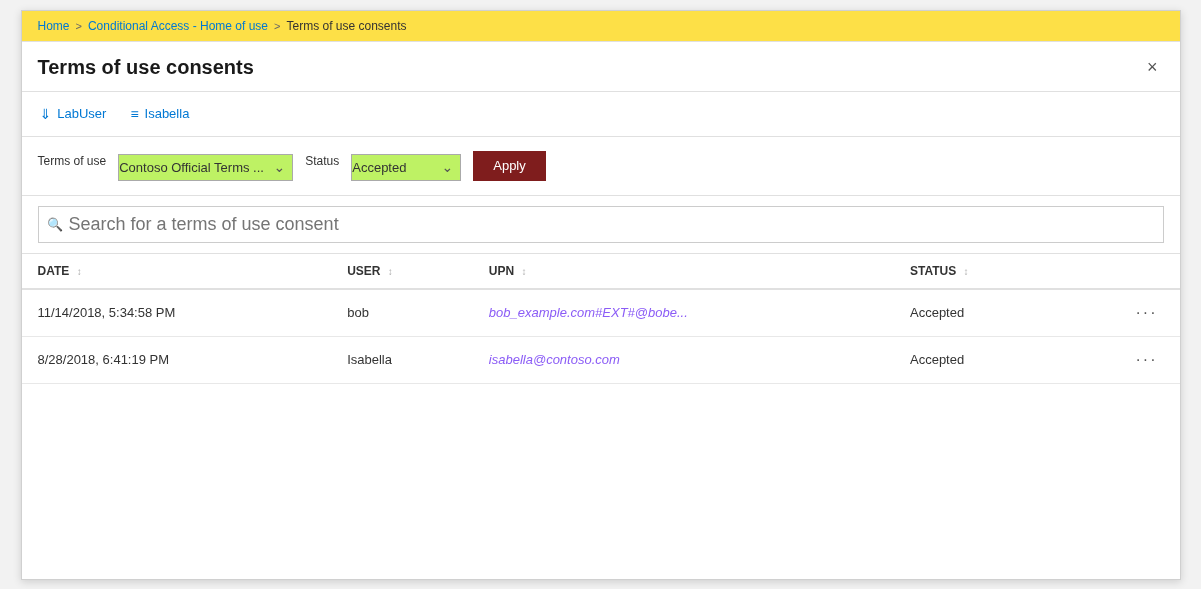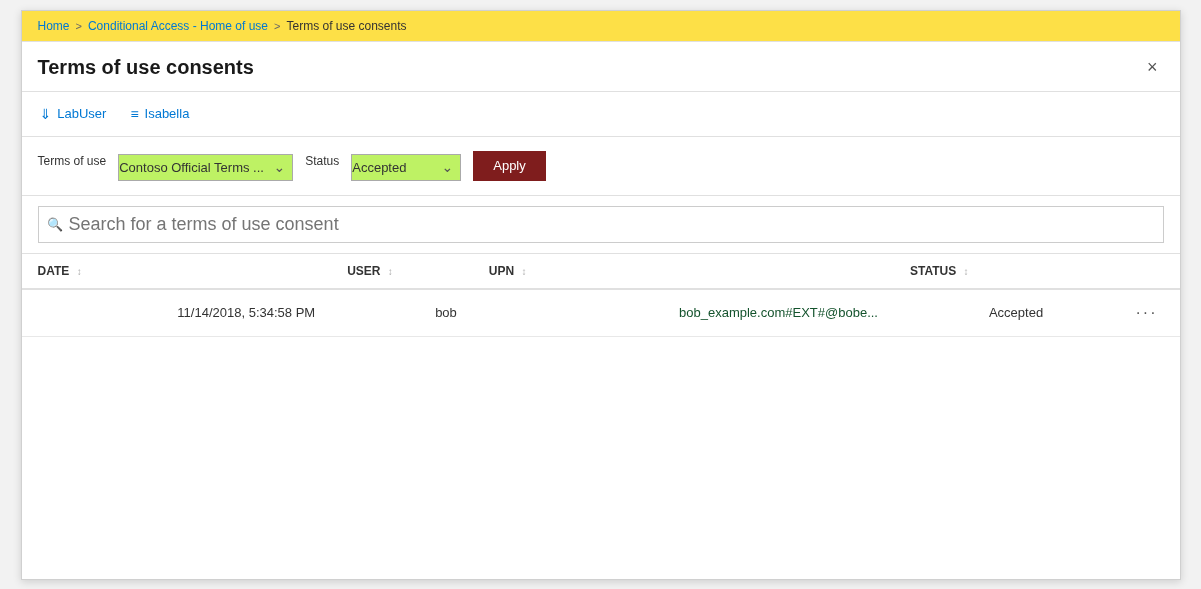--- a/index.html
+++ b/index.html
@@ -197,26 +197,26 @@
       display: inline-block;
       margin-left: 4px;
       color: #aaa;
       font-size: 10px;
     }
     td {
       padding: 12px 16px;
       border-bottom: 1px solid #e8e8e8;
       font-size: 13px;
       color: #333;
-      text-align: right;
     }
     .upn-link {
-      color: #14532d;
+      color: #8b5cf6;
       cursor: pointer;
       text-decoration: none;
+      font-style: italic;
     }
     .more-btn {
       background: none;
       border: none;
       cursor: pointer;
       color: #555;
       font-size: 16px;
       padding: 2px 6px;
       letter-spacing: 2px;
     }
@@ -304,17 +304,24 @@
         </tr>
       </thead>
       <tbody id="table-body">
       <tr>
             <td>11/14/2018, 5:34:58 PM</td>
             <td>bob</td>
             <td><a class="upn-link">bob_example.com#EXT#@bobe...</a></td>
             <td>Accepted</td>
             <td class="actions-cell"><button class="more-btn">···</button></td>
           </tr>
+          <tr>
+            <td>8/28/2018, 6:41:19 PM</td>
+            <td>Isabella</td>
+            <td><a class="upn-link">isabella@contoso.com</a></td>
+            <td>Accepted</td>
+            <td class="actions-cell"><button class="more-btn">···</button></td>
+          </tr>
         </tbody>
     </table>
   </div>
 
 </div>
 
 </body></html>

